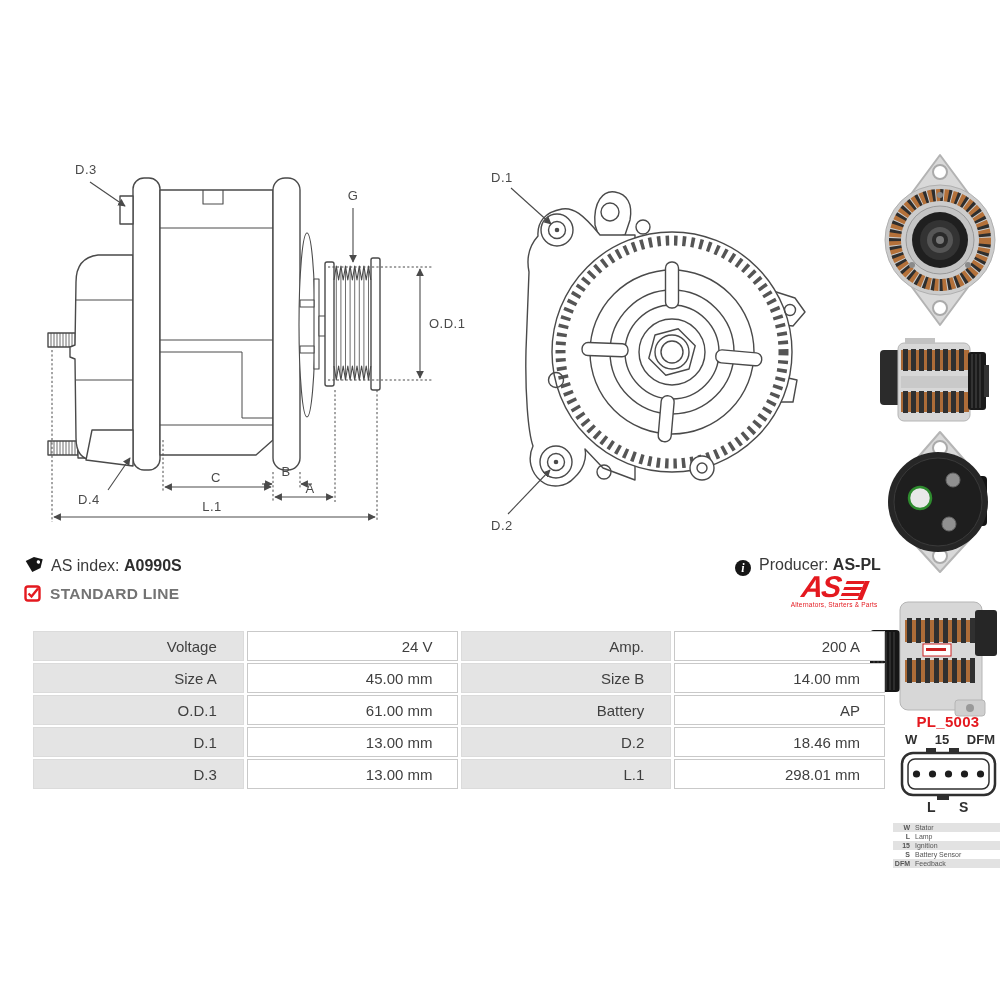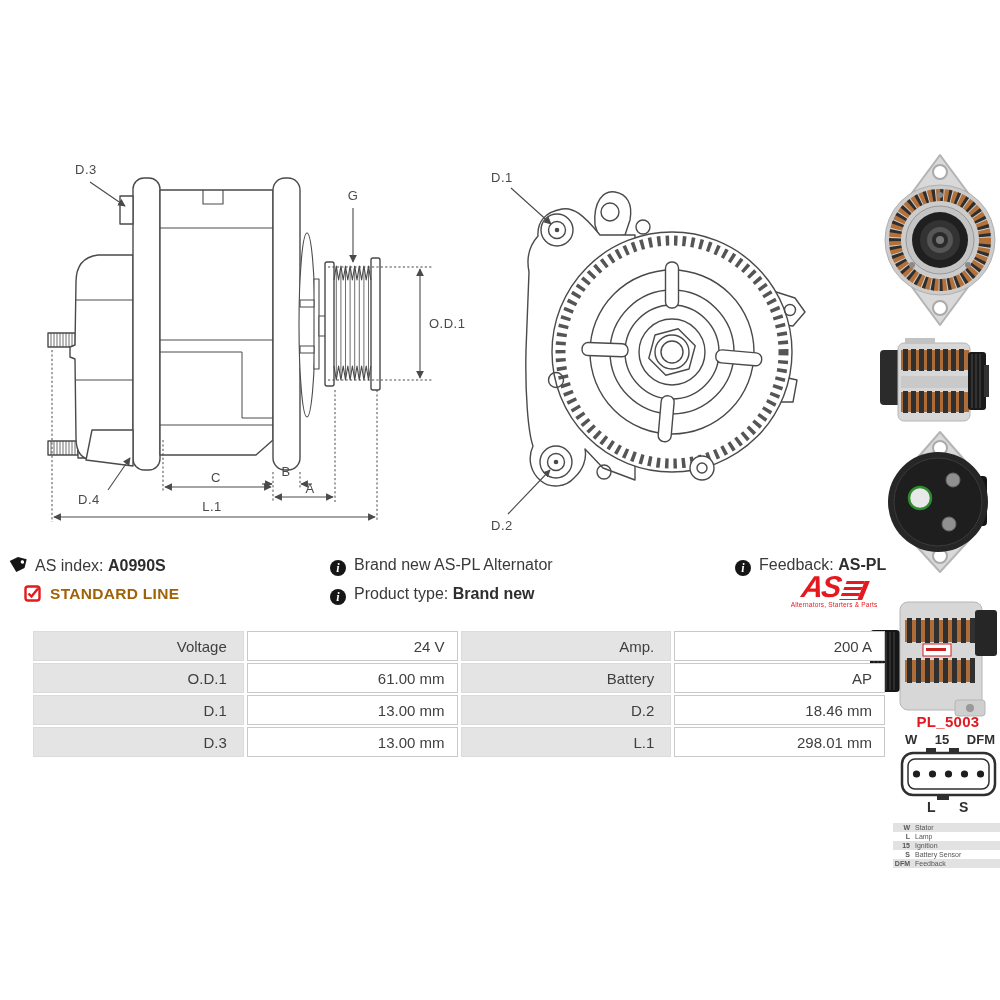--- a/index.html
+++ b/index.html
@@ -5,35 +5,35 @@
   html,body{margin:0;padding:0;background:#fff;}
   #stage{position:relative;width:1000px;height:1000px;background:#fff;overflow:hidden;
          font-family:"Liberation Sans",sans-serif;color:#3a3a3a;}
   .abs{position:absolute;}
   svg text{font-family:"Liberation Sans",sans-serif;fill:#4a4a4a;font-size:13px;letter-spacing:.5px;}
   
   .inforow{position:absolute;height:20px;font-size:16px;white-space:nowrap;}
   .inforow b{color:#2e2e2e;}
   .ic-info{display:inline-block;width:16px;height:16px;border-radius:50%;background:#161616;color:#fff;
            font:italic bold 12px/16px "Liberation Serif",serif;text-align:center;vertical-align:-2px;margin-right:8px;}
-  .red{color:#a16207;}
+  .red{color:#737373;}
   .stdline{font-weight:bold;font-size:15.5px;letter-spacing:.3px;}
   
   .aslogo{position:absolute;left:786px;top:574px;width:96px;text-align:center;}
   .aslogo .lrow{display:flex;align-items:flex-end;justify-content:center;height:26px;}
   .as-text{font-style:italic;font-weight:900;font-size:30px;line-height:26px;color:#e4191f;letter-spacing:-2px;transform:skewX(-8deg);}
   .as-stripes{width:18px;height:19px;margin-left:3px;transform:skewX(-22deg);
               background:repeating-linear-gradient(to bottom,#e4191f 0 3px,#fff 3px 6px);border-right:5px solid #e4191f;}
   .as-tag{font-size:6.5px;color:#e4191f;margin-top:1px;letter-spacing:.2px;}
   
   #spec{position:absolute;left:30px;top:629px;width:858px;border-collapse:separate;border-spacing:3px 2px;
         font-size:15px;color:#3f3f3f;table-layout:fixed;}
   #spec td{height:26px;overflow:hidden;white-space:nowrap;}
-  #spec .lab{background:#e4e4e4;border:1px solid #dbdbdb;text-align:right;padding-right:16px;}
-  #spec .val{background:#fff;border:1px solid #c9c9c9;text-align:right;padding-right:12px;}
+  #spec .lab{background:#e4e4e4;border:1px solid #dbdbdb;text-align:right;padding-right:26px;}
+  #spec .val{background:#fff;border:1px solid #c9c9c9;text-align:right;padding-right:24px;}
   
   #plug{position:absolute;left:893px;top:713px;width:110px;}
   .plug-name{font-weight:bold;font-size:15px;color:#e4191f;text-align:center;letter-spacing:.3px;}
   .pin-top{display:flex;justify-content:space-between;padding:2px 8px 0 12px;font-weight:bold;font-size:13px;color:#2f2f2f;}
   .pin-bot{position:relative;height:16px;font-weight:bold;font-size:14px;color:#2f2f2f;}
   .pin-bot span{position:absolute;top:-2px;}
   .legend{margin-top:6px;}
   .lrow2{display:flex;align-items:center;height:9px;font-size:7px;color:#555;}
   .lrow2.odd{background:#e2e2e2;}
   .lpin{width:17px;text-align:right;font-weight:bold;margin-right:5px;flex:none;}
@@ -246,58 +246,58 @@
           <rect x="105" y="518" width="5" height="25"></rect>
       </g>
       <rect x="58" y="504" width="28" height="12" fill="#fff" stroke="#cc2222"></rect>
       <rect x="61" y="508" width="20" height="3" fill="#cc2222"></rect>
       <rect x="110" y="470" width="22" height="46" rx="3" fill="#262626"></rect>
       <rect x="90" y="560" width="30" height="16" rx="3" fill="#cfcfcf" stroke="#b5b5b5"></rect>
       <circle cx="105" cy="568" r="4" fill="#999"></circle>
     </g>
   </svg>
 
-  <div class="inforow" style="left:8px;top:556px">
+  <div class="inforow" style="left:24px;top:556px">
     <svg width="19" height="19" style="vertical-align:-4px;margin-right:8px">
       <path d="M1,7 L8,1 L17,1 L17,10 L10,16 Z" fill="#161616" transform="rotate(14,9,9)"></path>
       <circle cx="13.5" cy="4.8" r="1.7" fill="#fff" transform="rotate(14,9,9)"></circle>
     </svg><span>AS index:</span>&nbsp;<b>A0990S</b>
   </div>
-  <div class="inforow" style="left:330px;top:556px">
-    <span class="ic-info">i</span><span>Brand new AS-PL Alternator</span>
-  </div>
   <div class="inforow" style="left:735px;top:556px">
-    <span class="ic-info">i</span><span>Feedback:</span>&nbsp;<b>AS-PL</b>
+    <span class="ic-info">i</span><span>Producer:</span>&nbsp;<b>AS-PL</b>
   </div>
 
   <div class="inforow" style="left:24px;top:585px">
     <svg width="17" height="17" style="vertical-align:-3px;margin-right:9px">
       <rect x="1.5" y="1.5" width="14" height="14" rx="2.5" fill="none" stroke="#e4191f" stroke-width="2.4"></rect>
       <polyline points="4.5,8.5 7.5,11.5 14,3.5" fill="none" stroke="#e4191f" stroke-width="2.4"></polyline>
     </svg><span class="red stdline">STANDARD LINE</span>
-  </div>
-  <div class="inforow" style="left:330px;top:585px">
-    <span class="ic-info">i</span><span>Product type:</span>&nbsp;<b>Brand new</b>
   </div>
 
   <div class="aslogo">
     <div class="lrow">
       <span class="as-text">AS</span>
       <span class="as-stripes"></span>
     </div>
     <div class="as-tag">Alternators, Starters &amp; Parts</div>
   </div>
 
   <table id="spec">
     <tbody>
         <tr>
       <td class="lab">Voltage</td>
       <td class="val">24 V</td>
       <td class="lab">Amp.</td>
       <td class="val">200 A</td>
+    </tr>
+    <tr>
+      <td class="lab">Size A</td>
+      <td class="val">45.00 mm</td>
+      <td class="lab">Size B</td>
+      <td class="val">14.00 mm</td>
     </tr>
     <tr>
       <td class="lab">O.D.1</td>
       <td class="val">61.00 mm</td>
       <td class="lab">Battery</td>
       <td class="val">AP</td>
     </tr>
     <tr>
       <td class="lab">D.1</td>
       <td class="val">13.00 mm</td>

